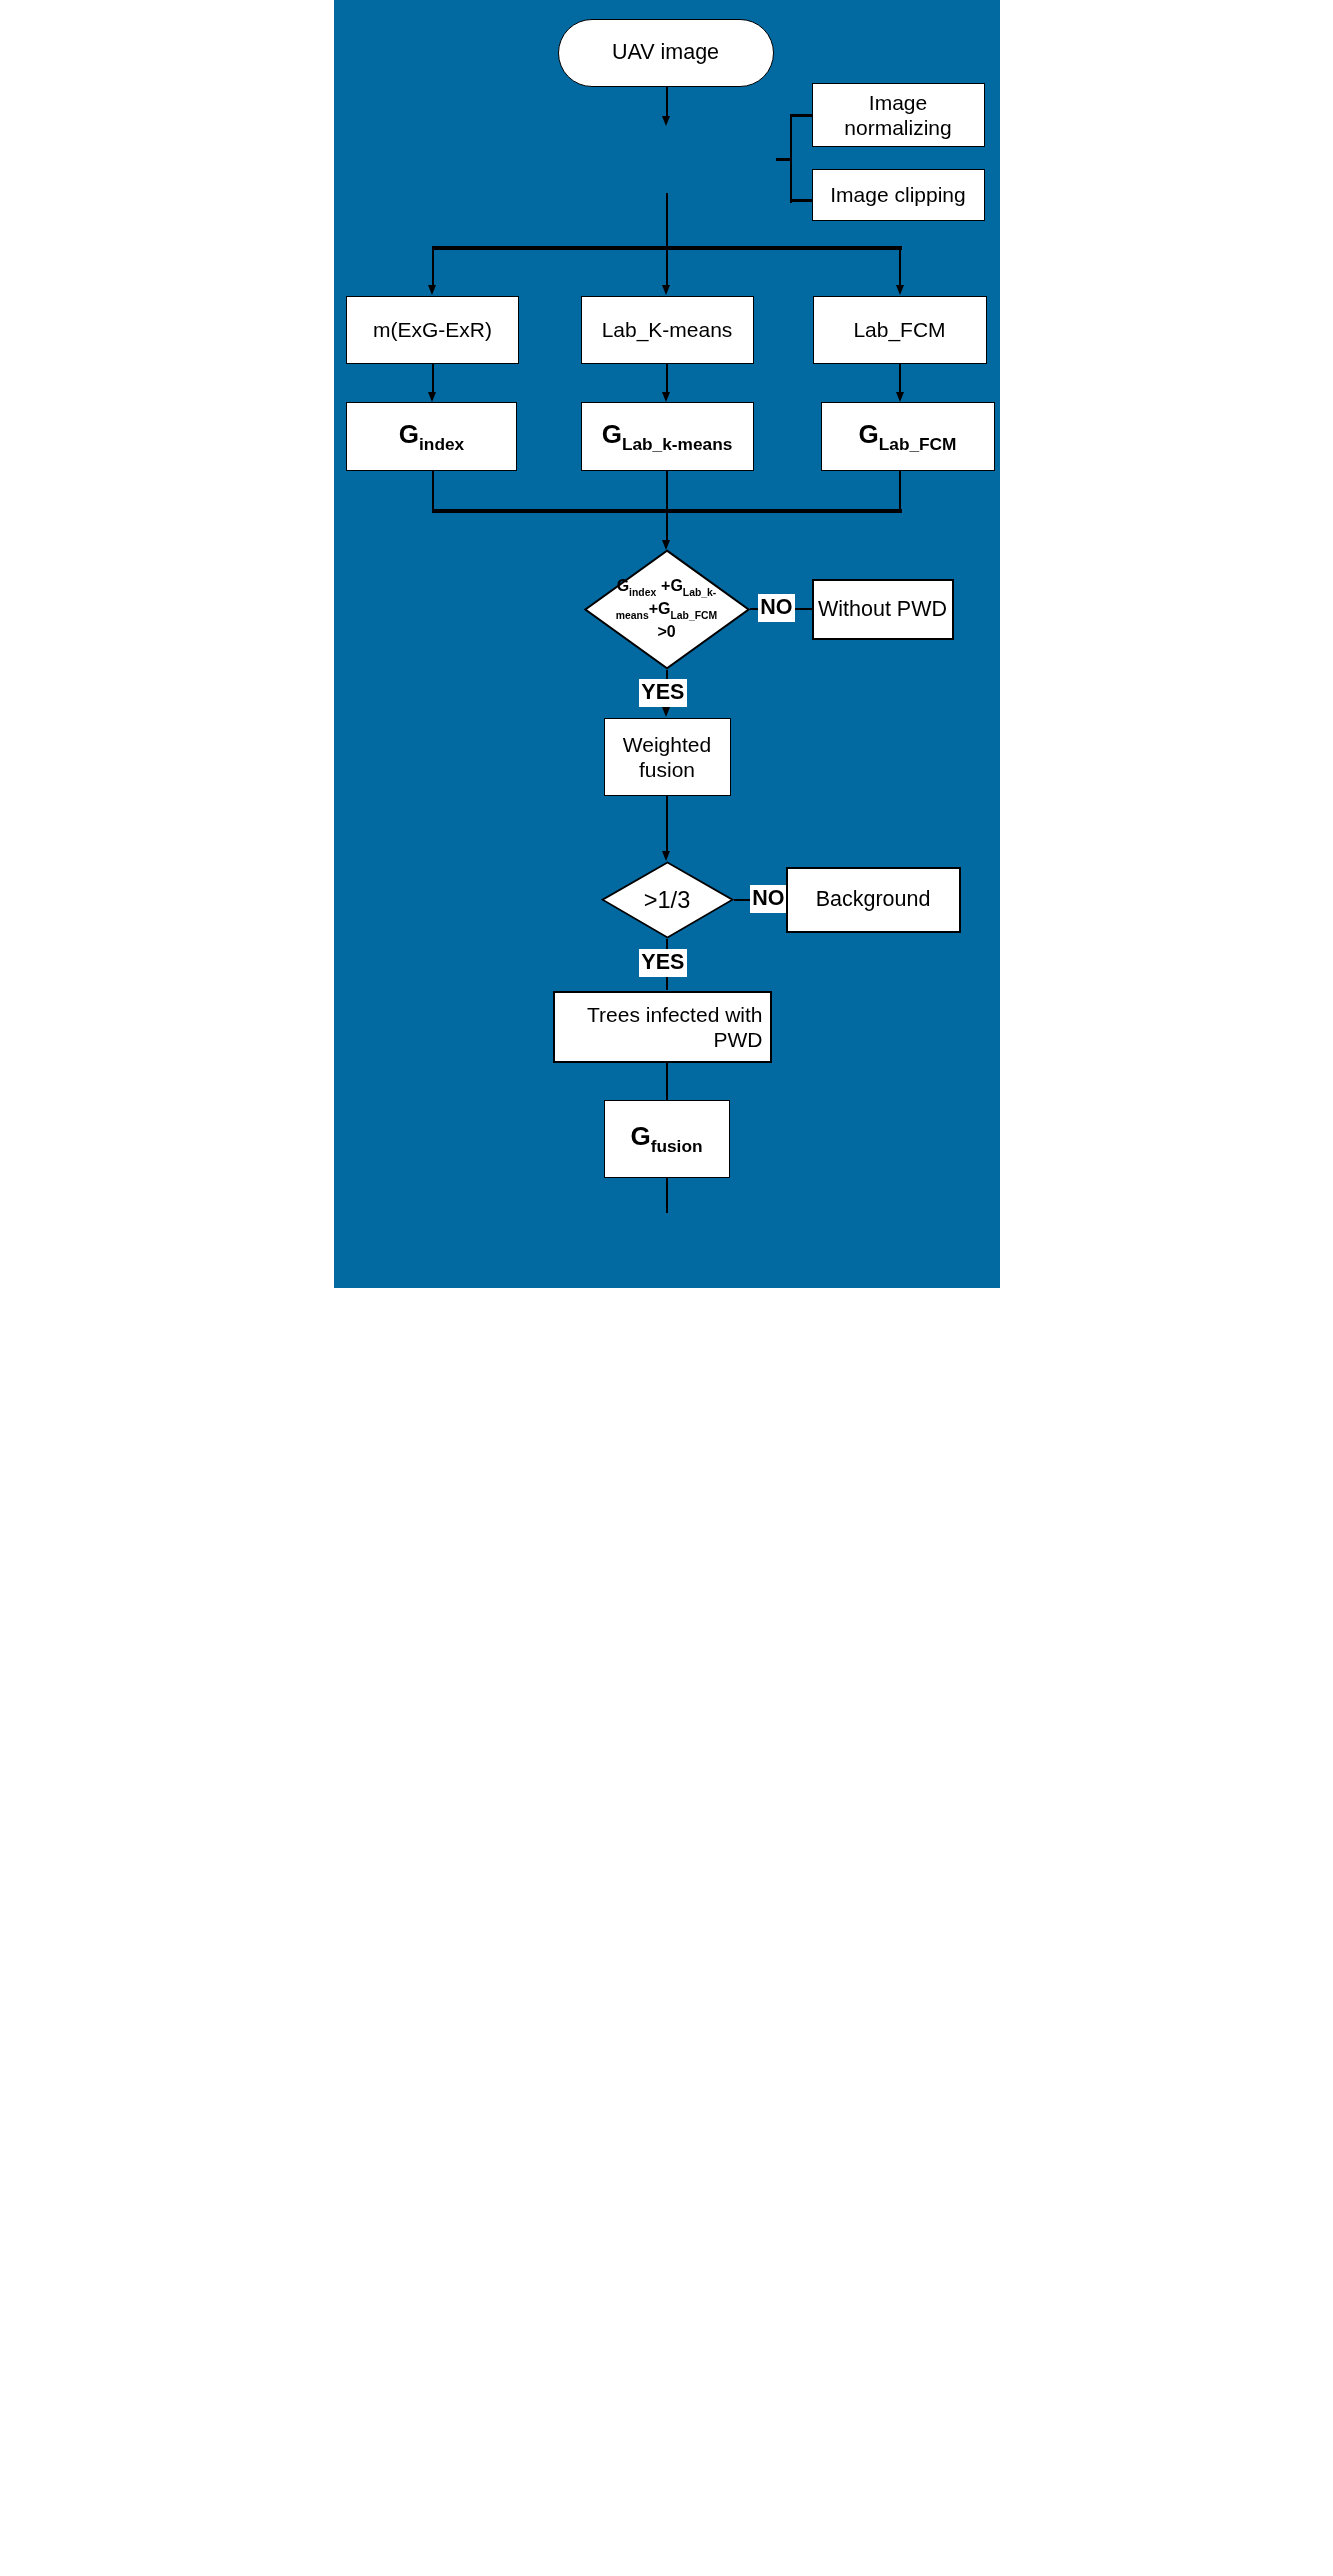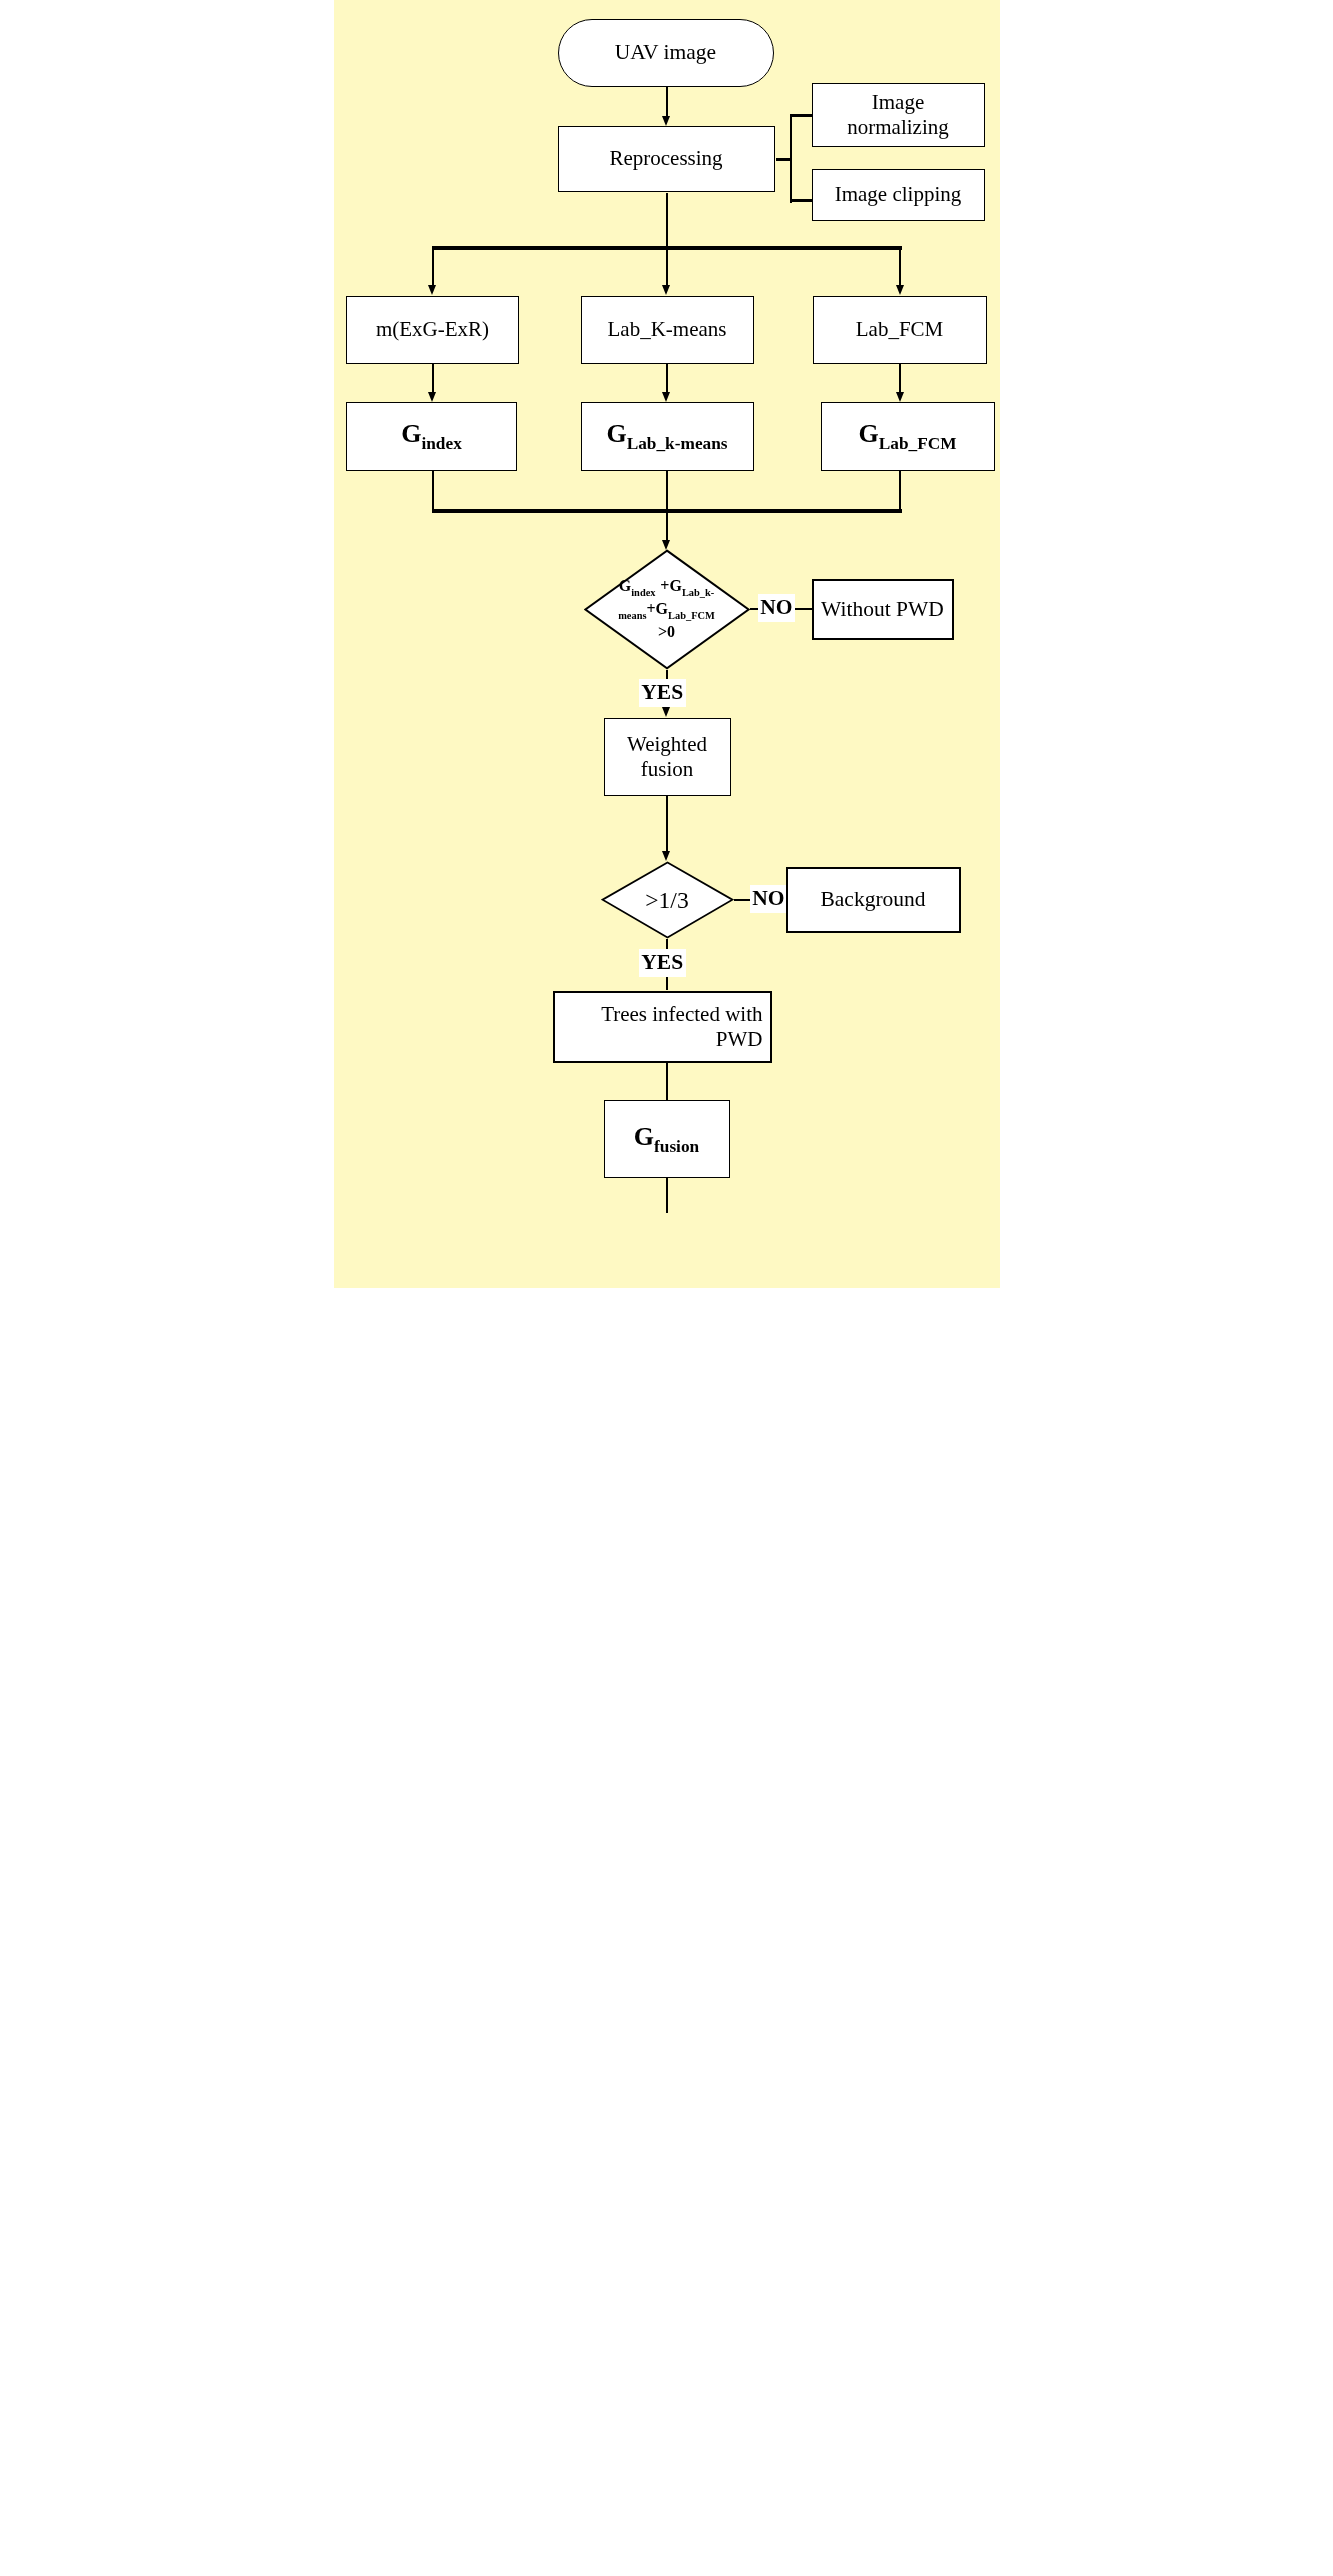--- a/index.html
+++ b/index.html
@@ -5,22 +5,22 @@
   html, body {
     margin: 0;
     padding: 0;
     background: #ffffff;
   }
   #canvas {
     position: relative;
     width: 666px;
     height: 1288px;
     margin: 0 auto;
-    background: #fef9c3;
-    font-family: Liberation Serif, serif;
+    background: #0369a1;
+    font-family: Liberation Sans, sans-serif;
     color: #000;
   }
   .box {
     position: absolute;
     box-sizing: border-box;
     border: 1.4px solid #000;
     background: #fff;
     display: flex;
     align-items: center;
     justify-content: center;
@@ -74,23 +74,20 @@
 
 <div id="canvas">
 
   <div class="box stadium" style="left:224px; top:19.4px; width:216px; height:68px; font-size:21.5px;">
     <span class="lbl">UAV image</span>
   </div>
 
   <div class="vline" style="left:332px; top:87px; width:2.1px; height:30.5px;"></div>
   <div class="ah" style="left:328px; top:116px;"></div>
 
-  <div class="box" style="left:224px; top:126px; width:217px; height:66px;">
-    <span class="lbl">Reprocessing</span>
-  </div>
 
   <div class="hline" style="left:442px; top:158px; width:16px; height:2.8px;"></div>
   <div class="vline" style="left:456px; top:114px; width:2.8px; height:89px;"></div>
   <div class="hline" style="left:458px; top:114px; width:20px; height:2.8px;"></div>
   <div class="hline" style="left:458px; top:199px; width:20px; height:2.8px;"></div>
 
   <div class="box" style="left:478px; top:83px; width:173px; height:64px;">
     <span class="lbl" style="width:139px;">Image normalizing</span>
   </div>
 

